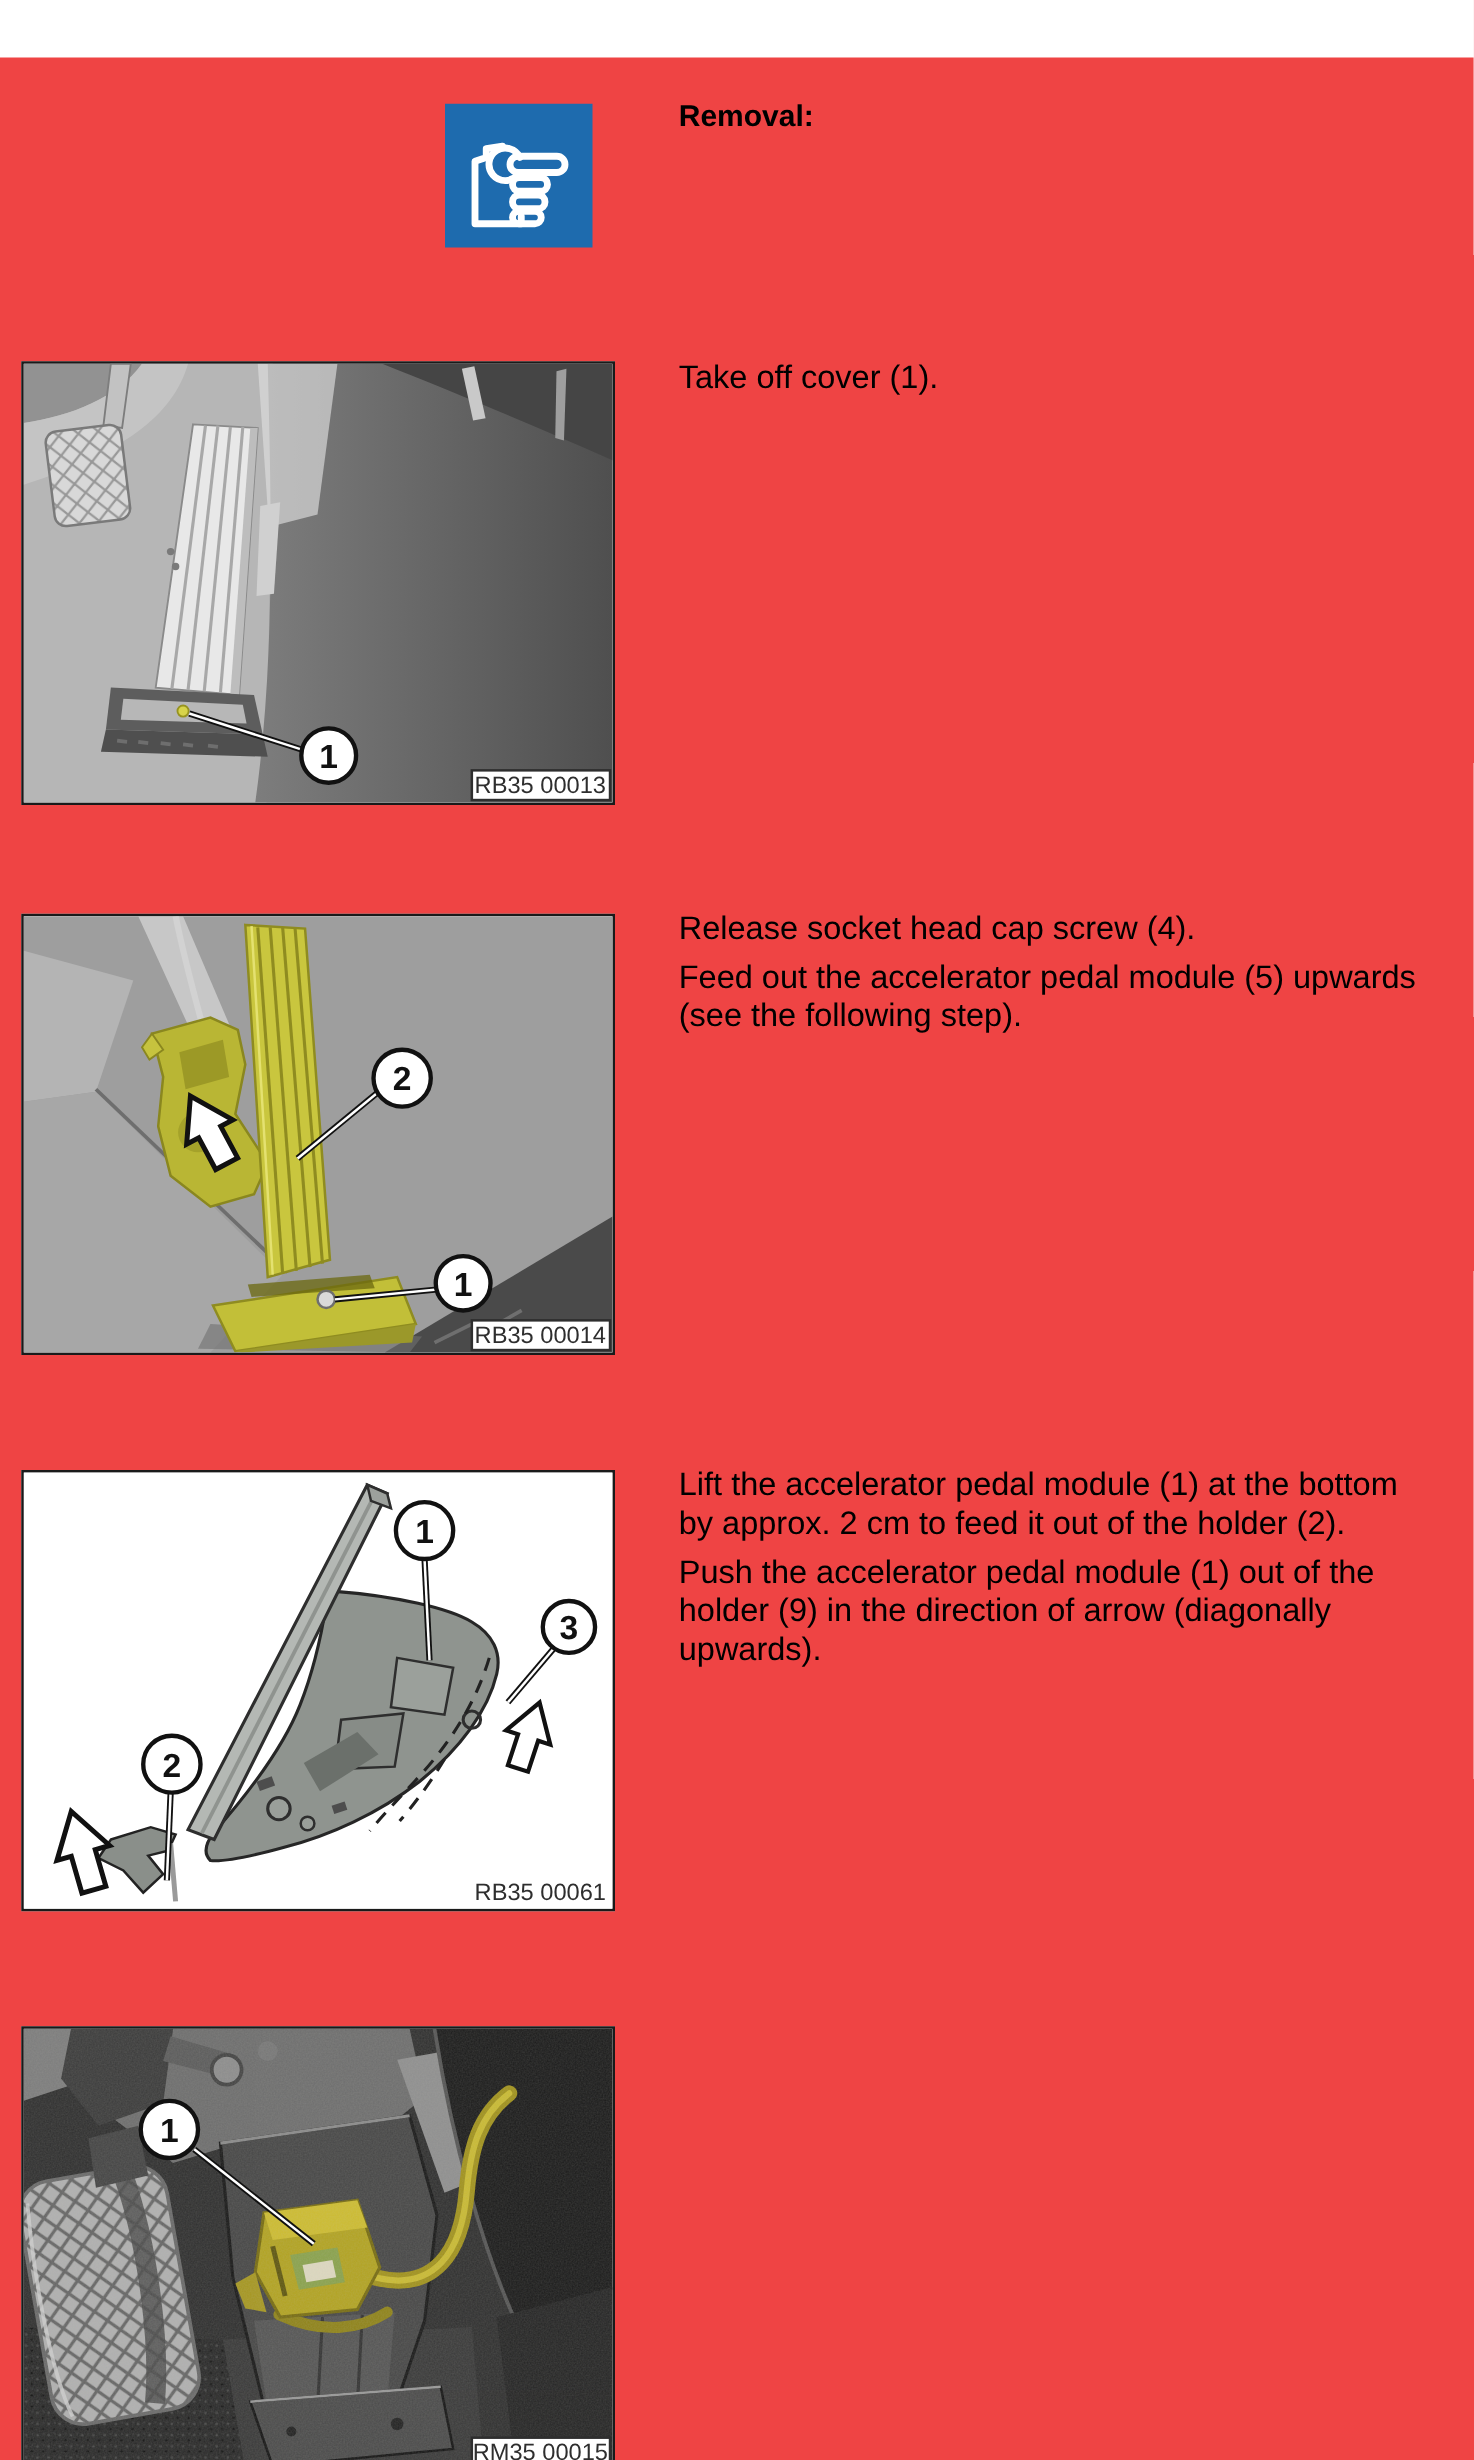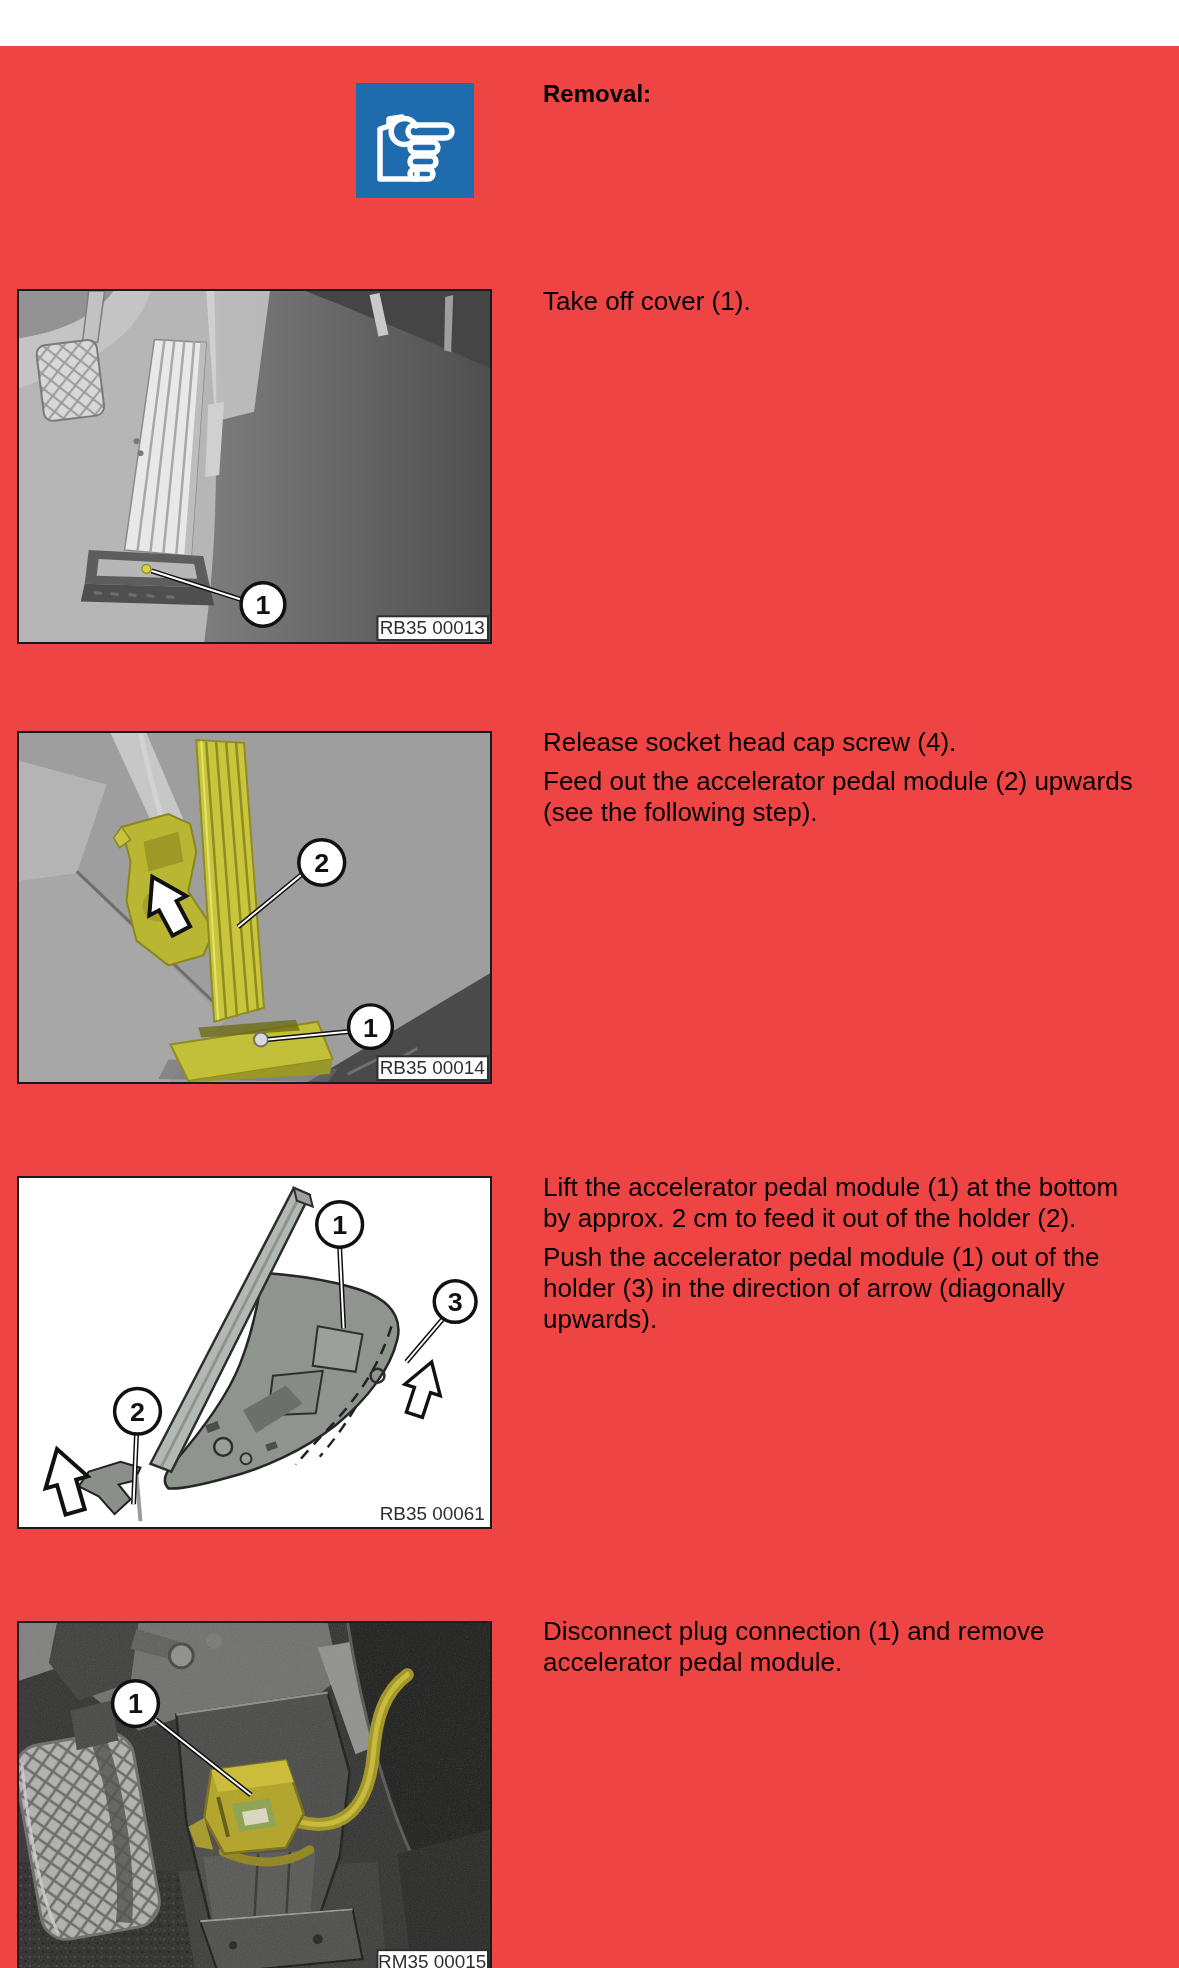--- a/index.html
+++ b/index.html
@@ -148,21 +148,21 @@
       </g>
       <g>
         <rect x="360" y="327" width="111" height="24" fill="#ffffff" stroke="#2e2e2e" stroke-width="2"></rect>
         <text class="figlabel" x="415" y="345" text-anchor="middle">RB35 00014</text>
       </g>
     </svg>
   </figure>
 
   <div class="caption" id="cap2">
     <p>Release socket head cap screw (4).</p>
-    <p>Feed out the accelerator pedal module (2) upwards (see the following step).</p>
+    <p>Feed out the accelerator pedal module (5) upwards (see the following step).</p>
   </div>
 
   <figure class="fig" id="fig3">
     <svg viewBox="0 0 473 353" preserveAspectRatio="none">
       <rect width="473" height="353" fill="#ffffff"></rect>
       <g>
         <path d="M248,96 C300,100 342,110 360,121 C377,131 384,146 380,163 C373,193 350,224 318,250 C285,276 245,294 210,303 C185,310 160,315 150,314 C144,308 146,300 153,291 C180,260 208,224 222,188 C233,160 240,126 243,107 C244,100 246,96 248,96 Z" fill="#8f948f" stroke="#262626" stroke-width="2.5"></path>
         <polygon points="300,150 345,158 338,196 295,190" fill="#9ba09b" stroke="#2e2e2e" stroke-width="2"></polygon>
         <polygon points="255,200 305,195 298,238 250,240" fill="#878c87" stroke="#2e2e2e" stroke-width="2"></polygon>
         <polygon points="225,235 268,210 285,228 238,258" fill="#6b706b"></polygon>
@@ -206,21 +206,21 @@
         <text class="callout-num" x="119" y="246" text-anchor="middle">2</text>
       </g>
       <g>
         <text class="figlabel" x="415" y="346" text-anchor="middle">RB35 00061</text>
       </g>
     </svg>
   </figure>
 
   <div class="caption" id="cap3">
     <p>Lift the accelerator pedal module (1) at the bottom by approx. 2 cm to feed it out of the holder (2).</p>
-    <p>Push the accelerator pedal module (1) out of the holder (3) in the direction of arrow (diagonally upwards).</p>
+    <p>Push the accelerator pedal module (1) out of the holder (9) in the direction of arrow (diagonally upwards).</p>
   </div>
 
   <figure class="fig" id="fig4">
     <svg viewBox="0 0 473 355" preserveAspectRatio="none">
       <defs>
         <pattern id="f4diam" width="18" height="18" patternUnits="userSpaceOnUse">
           <rect width="18" height="18" fill="#b0b0b0"></rect>
           <path d="M0,9 L9,0 L18,9 L9,18 Z" fill="none" stroke="#666" stroke-width="2.5"></path>
         </pattern>
         <pattern id="f4speck" width="9" height="9" patternUnits="userSpaceOnUse">
@@ -283,17 +283,14 @@
         <circle class="co" cx="117" cy="81" r="23"></circle>
         <text class="callout-num" x="117" y="91" text-anchor="middle">1</text>
       </g>
       <g>
         <rect x="360" y="329" width="111" height="24" fill="#ffffff" stroke="#2e2e2e" stroke-width="2"></rect>
         <text class="figlabel" x="415" y="347" text-anchor="middle">RM35 00015</text>
       </g>
     </svg>
   </figure>
 
-  <div class="caption" id="cap4">
-    <p>Disconnect plug connection (1) and remove accelerator pedal module.</p>
-  </div>
 
 </div>
 
 </body></html>

